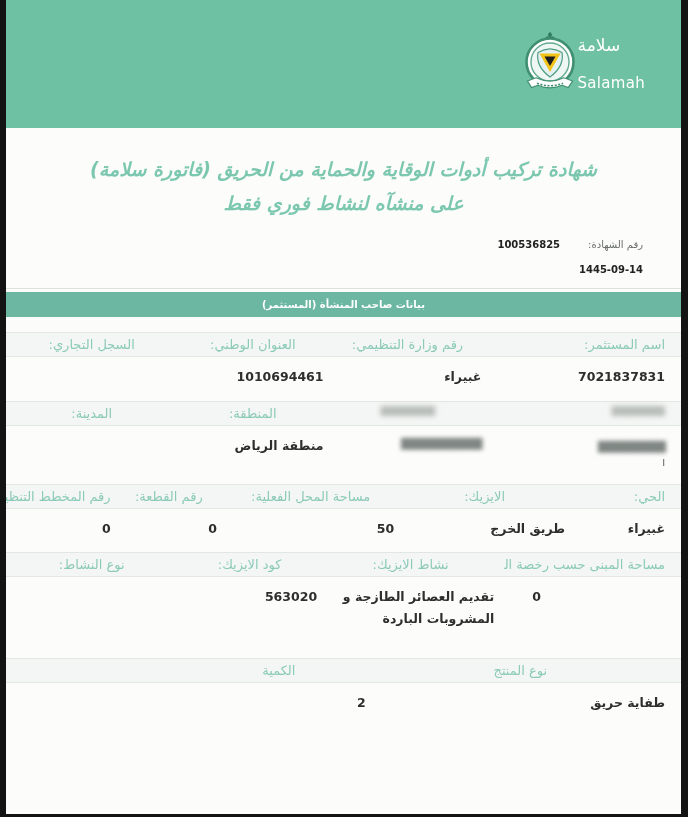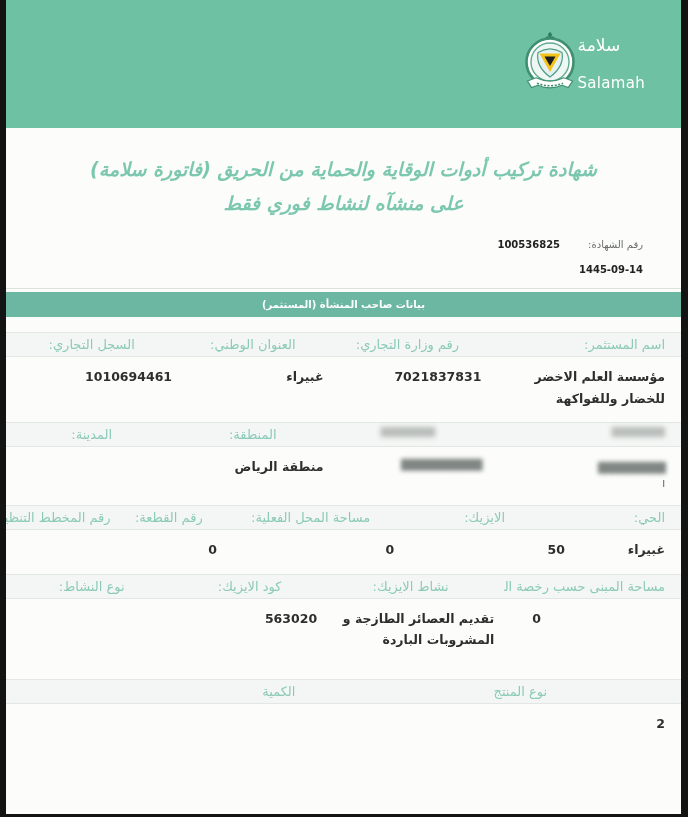--- a/index.html
+++ b/index.html
@@ -102,27 +102,26 @@
 
   <div class="divider"></div>
 
   <div class="section-band band-owner">
     <span>بيانات صاحب المنشأة (المستثمر)</span>
   </div>
 
   <div class="label-band first-gap">
     <div class="grid g4a">
       <span class="flabel col1">اسم المستثمر:</span>
-      <span class="flabel">رقم وزارة التجاري:</span>
+      <span class="flabel">رقم وزارة التنظيمي:</span>
       <span class="flabel">العنوان الوطني:</span>
       <span class="flabel">السجل التجاري:</span>
     </div>
   </div>
   <div class="grid g4a vgrid">
-    <span class="fvalue col1">مؤسسة العلم الاخضر للخضار وللفواكهة</span>
     <span class="fvalue num">7021837831</span>
     <span class="fvalue">غبيراء</span>
     <span class="fvalue num">1010694461</span>
   </div>
 
   <div class="label-band">
     <div class="grid g4a">
       <span class="flabel col1 redacted-label">█████████</span>
       <span class="flabel redacted-label">█████████</span>
       <span class="flabel">المنطقة:</span>
@@ -142,20 +141,21 @@
     <div class="grid g5">
       <span class="flabel col1">الحي:</span>
       <span class="flabel">الايزيك:</span>
       <span class="flabel">مساحة المحل الفعلية:</span>
       <span class="flabel">رقم القطعة:</span>
       <span class="flabel">رقم المخطط التنظيمي:</span>
     </div>
   </div>
   <div class="grid g5 vgrid">
     <span class="fvalue col1">غبيراء</span>
+    <span class="fvalue">طريق الخرج</span>
     <span class="fvalue num">50</span>
     <span class="fvalue num">0</span>
     <span class="fvalue num">0</span>
   </div>
 
   <div class="label-band">
     <div class="grid g4b">
       <span class="flabel col1">مساحة المبنى حسب رخصة البناء:</span>
       <span class="flabel">نشاط الايزيك:</span>
       <span class="flabel">كود الايزيك:</span>
@@ -170,17 +170,18 @@
 
 
   <div class="label-band prod-gap">
     <div class="grid g2">
       <span class="flabel">نوع المنتج</span>
       <span class="flabel">الكمية</span>
       <span class="flabel"></span>
     </div>
   </div>
   <div class="grid g2 vgrid">
+    <span class="fvalue">طفاية حريق</span>
     <span class="fvalue num">2</span>
     <span></span>
   </div>
 
 </div>
 
 </body></html>

